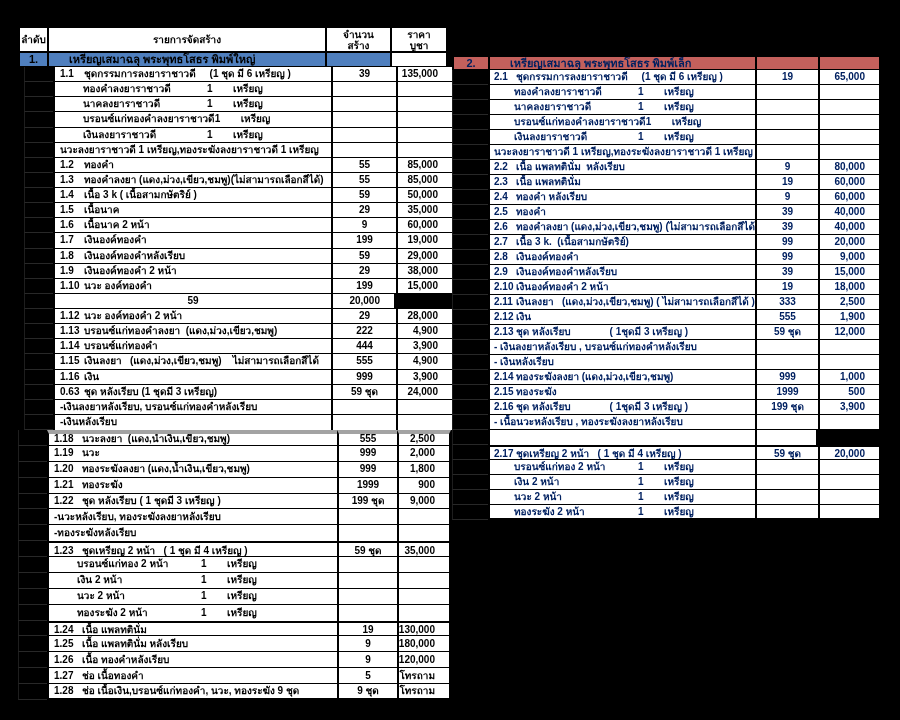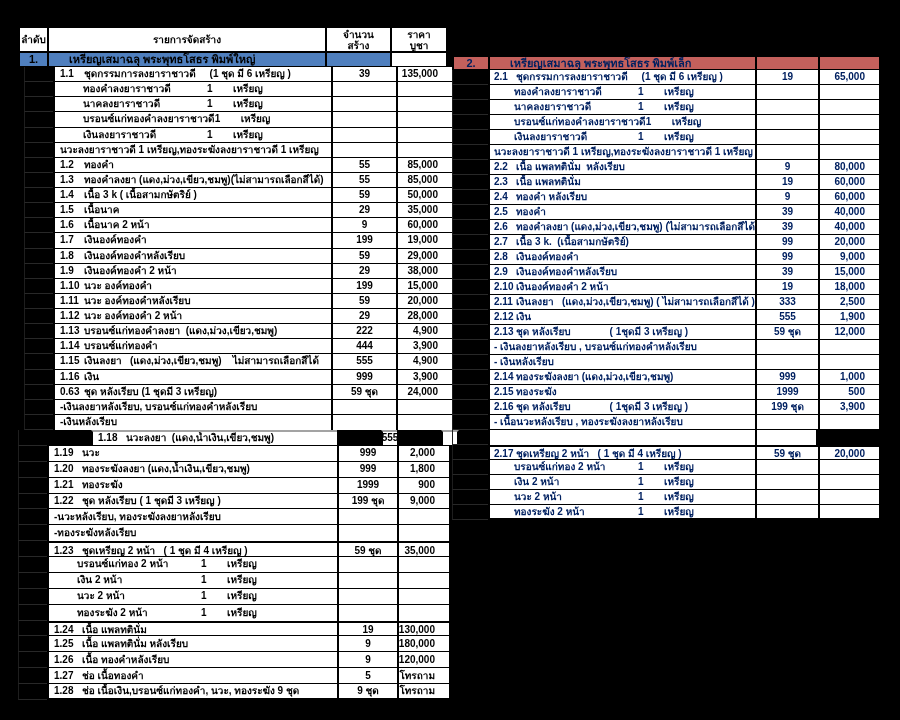--- a/index.html
+++ b/index.html
@@ -20,21 +20,21 @@
   .no{display:inline-block;min-width:24px;}
   .cols-b .no{min-width:28px;}
   .cols-r .no{min-width:22px;}
   .cols-r .c.item{padding-left:4px;}
   .cols-r .row.s .c.item{padding-left:24px;}
   
   .row.thick .c:not(.void){border-top:2px solid #000;align-items:flex-end;}
   .row.nb .c:not(.void){border-bottom:none;}
   .row.last-none .c:not(.void){border-bottom:none;}
   .row.last-bold .c:not(.void){border-bottom:2px solid #000;}
-  .cols-b .row:first-child .c:not(.void){border-top:2px solid #a3a3a3;margin-left:44px;}
+  .cols-b .row:first-child .c:not(.void){border-top:4px solid #a3a3a3;}
   
   .cols-a .row{grid-template-columns:29px 278px 65px 58px;height:15.125px;}
   .cols-b .row{grid-template-columns:29px 290px 60px 54px;height:15.88px;}
   .cols-r .row{grid-template-columns:36px 267px 63px 63px;height:15px;}
   #lt-header{position:absolute;left:18px;top:26px;width:430px;height:27px;display:grid;
              grid-template-columns:29px 278px 65px 58px;}
   .hc{box-sizing:border-box;background:#fff;border-left:2px solid #000;border-top:2px solid #000;
       border-bottom:2px solid #000;display:flex;flex-direction:column;align-items:center;justify-content:center;
       font-weight:bold;font-size:10px;line-height:11px;color:#000;}
   .hc:last-child{border-right:2px solid #000;}
@@ -170,21 +170,20 @@
         <div class="c price">38,000</div>
       </div>
       <div class="row i">
         <div class="c void"></div>
         <div class="c item"><span class="no">1.10</span><span class="txt">นวะ องค์ทองคำ</span></div>
         <div class="c qty">199</div>
         <div class="c price">15,000</div>
       </div>
       <div class="row i">
         <div class="c void"></div>
-        <div class="c item"><span class="no">1.11</span><span class="txt">นวะ องค์ทองคำหลังเรียบ</span></div>
         <div class="c qty">59</div>
         <div class="c price">20,000</div>
       </div>
       <div class="row i">
         <div class="c void"></div>
         <div class="c item"><span class="no">1.12</span><span class="txt">นวะ องค์ทองคำ 2 หน้า</span></div>
         <div class="c qty">29</div>
         <div class="c price">28,000</div>
       </div>
       <div class="row i">

